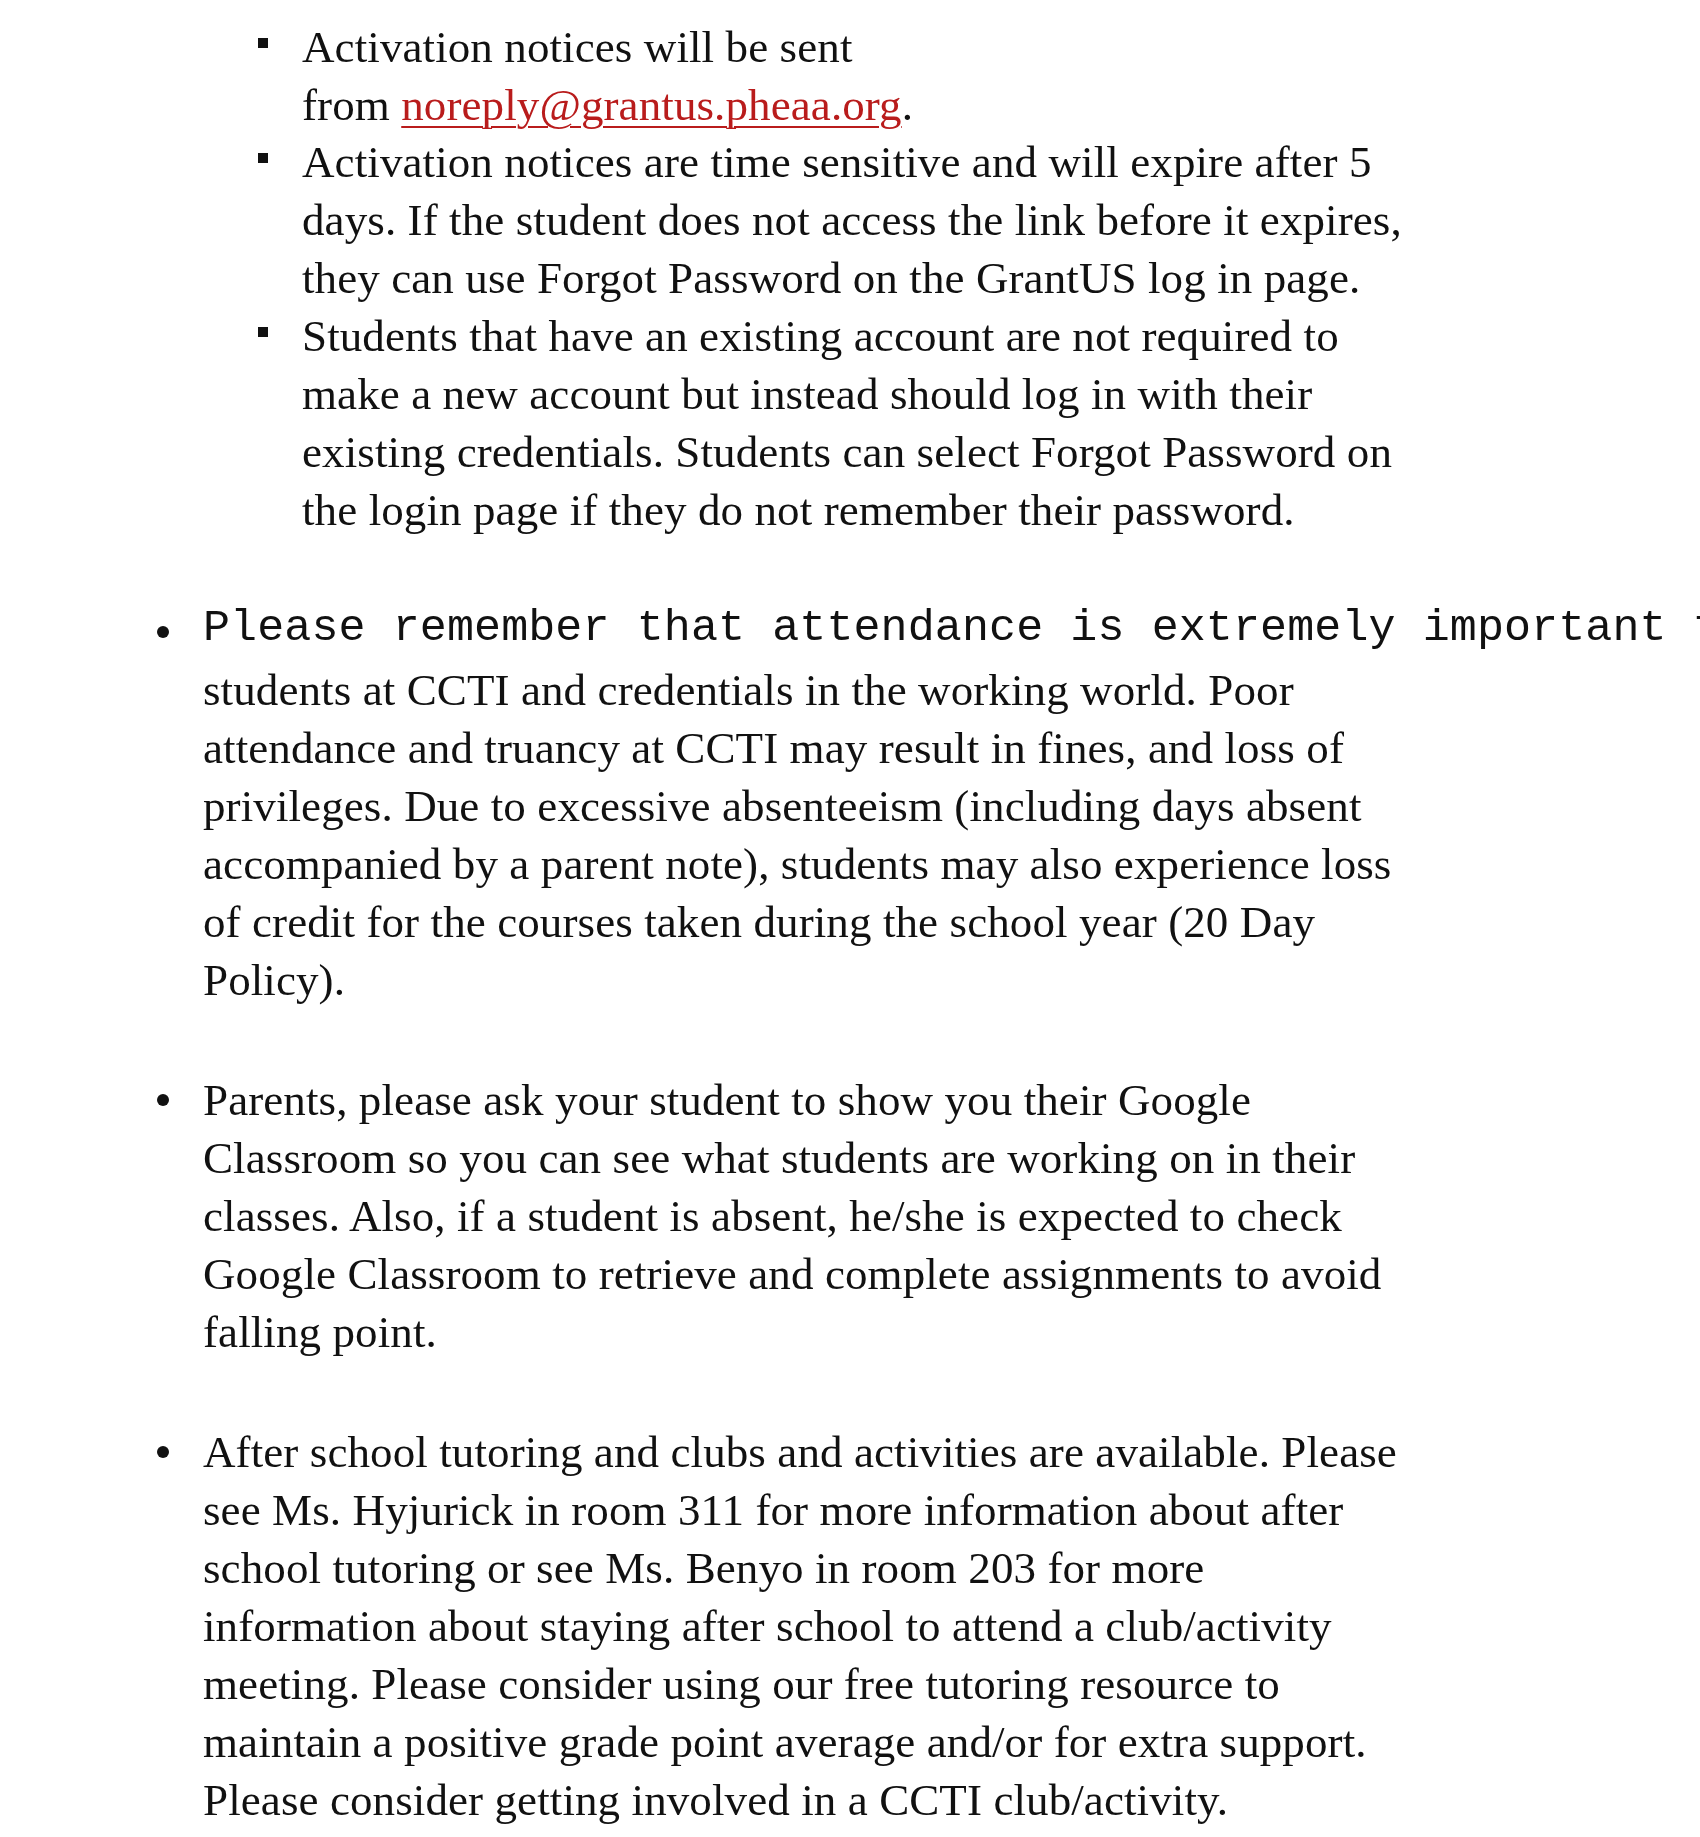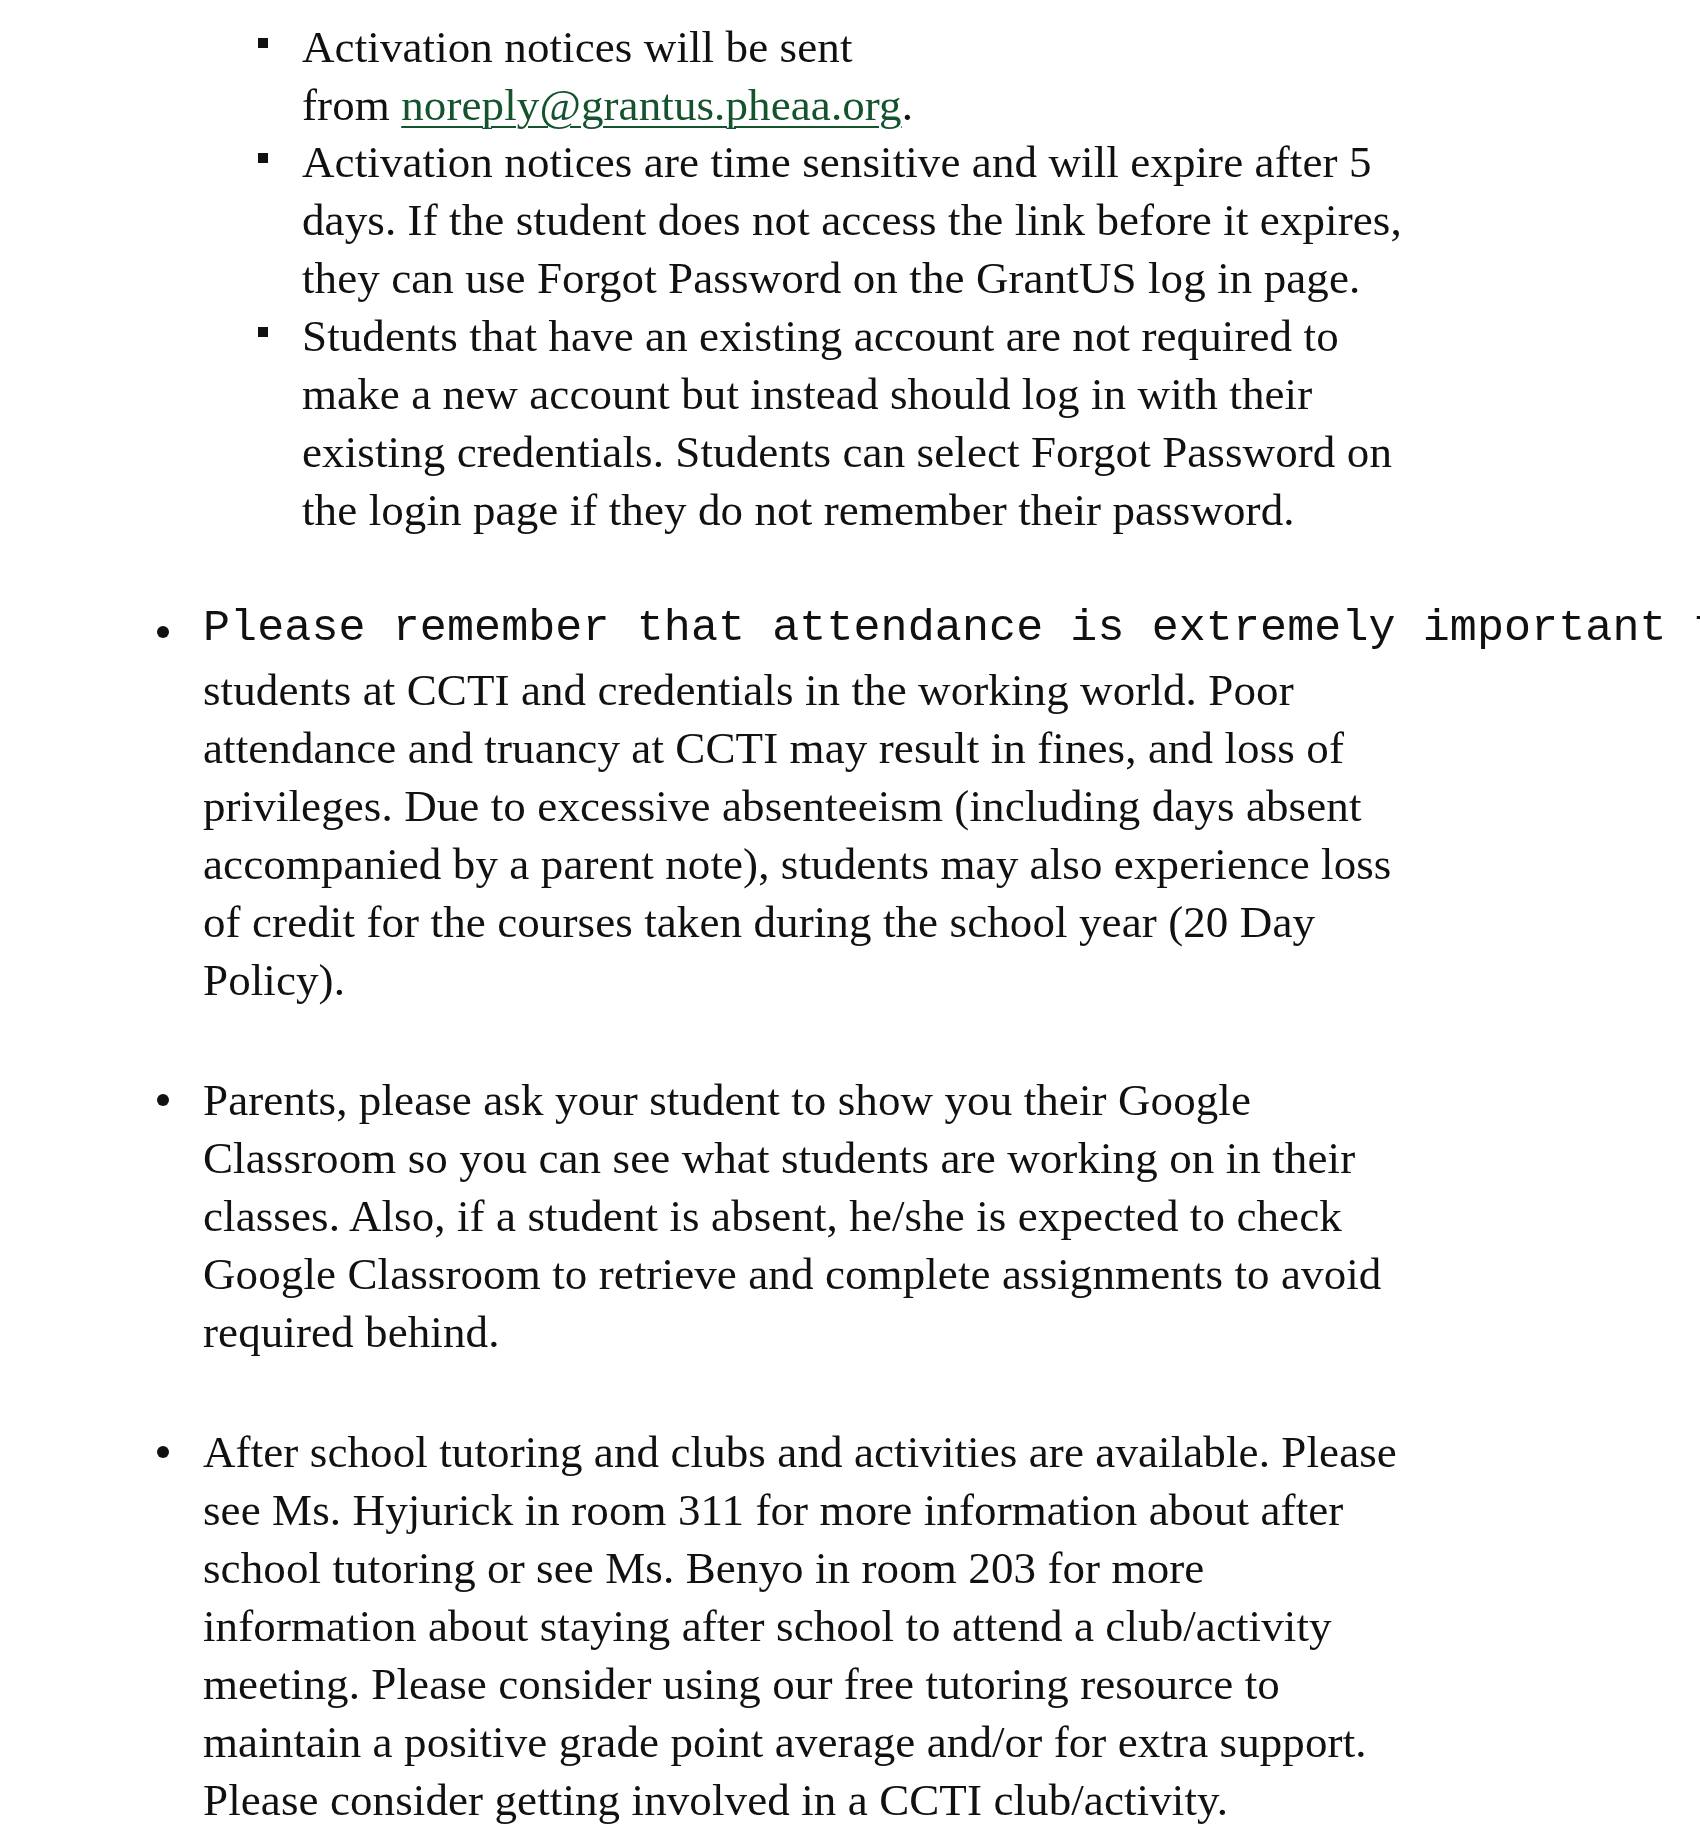--- a/index.html
+++ b/index.html
@@ -15,21 +15,21 @@
     letter-spacing: 0.1px;
   }
   .sub-text { left: 302px; }
   .main-text { left: 203px; }
   .sq-bullet {
     position: absolute; left: 258px; width: 10px; height: 10px; background: #111;
   }
   .dot-bullet {
     position: absolute; left: 157px; width: 12px; height: 12px; border-radius: 50%; background: #111;
   }
-  a.email { color: #14532d; text-decoration: underline; text-decoration-thickness: 2px; text-underline-offset: 6px; }
+  a.email { color: #b91c1c; text-decoration: underline; text-decoration-thickness: 2px; text-underline-offset: 6px; }
 </style>
 </head>
 <body>
 
 <div class="page">
 
   <div>
     <span class="sq-bullet" style="top:38px;"></span>
     <div class="line sub-text" style="top:18px;">Activation notices will be sent</div>
     <div class="line sub-text" style="top:76px;"><span>from </span><a class="email" href="#">noreply@grantus.pheaa.org</a><span>.</span></div>
@@ -60,21 +60,21 @@
     <div class="line main-text" style="top:893px;">of credit for the courses taken during the school year (20 Day</div>
     <div class="line main-text" style="top:951px;">Policy).</div>
   </div>
 
   <div>
     <span class="dot-bullet" style="top:1094px;"></span>
     <div class="line main-text" style="top:1071px;">Parents,  please ask your student to show you their Google</div>
     <div class="line main-text" style="top:1129px;">Classroom so you can see what students are working on in their</div>
     <div class="line main-text" style="top:1187px;">classes. Also, if a student is absent, he/she is expected to check</div>
     <div class="line main-text" style="top:1245px;">Google Classroom to retrieve and complete assignments to avoid</div>
-    <div class="line main-text" style="top:1303px;">required behind.</div>
+    <div class="line main-text" style="top:1303px;">falling point.</div>
   </div>
 
   <div>
     <span class="dot-bullet" style="top:1446px;"></span>
     <div class="line main-text" style="top:1423px;">After school tutoring and clubs and activities are available. Please</div>
     <div class="line main-text" style="top:1481px;">see Ms. Hyjurick in room 311 for more information about after</div>
     <div class="line main-text" style="top:1539px;">school tutoring or see Ms. Benyo in room 203 for more</div>
     <div class="line main-text" style="top:1597px;">information about staying after school to attend a club/activity</div>
     <div class="line main-text" style="top:1655px;text-align:center;">meeting. Please consider using our free tutoring resource to</div>
     <div class="line main-text" style="top:1713px;">maintain a positive grade point average and/or for extra support.</div>

